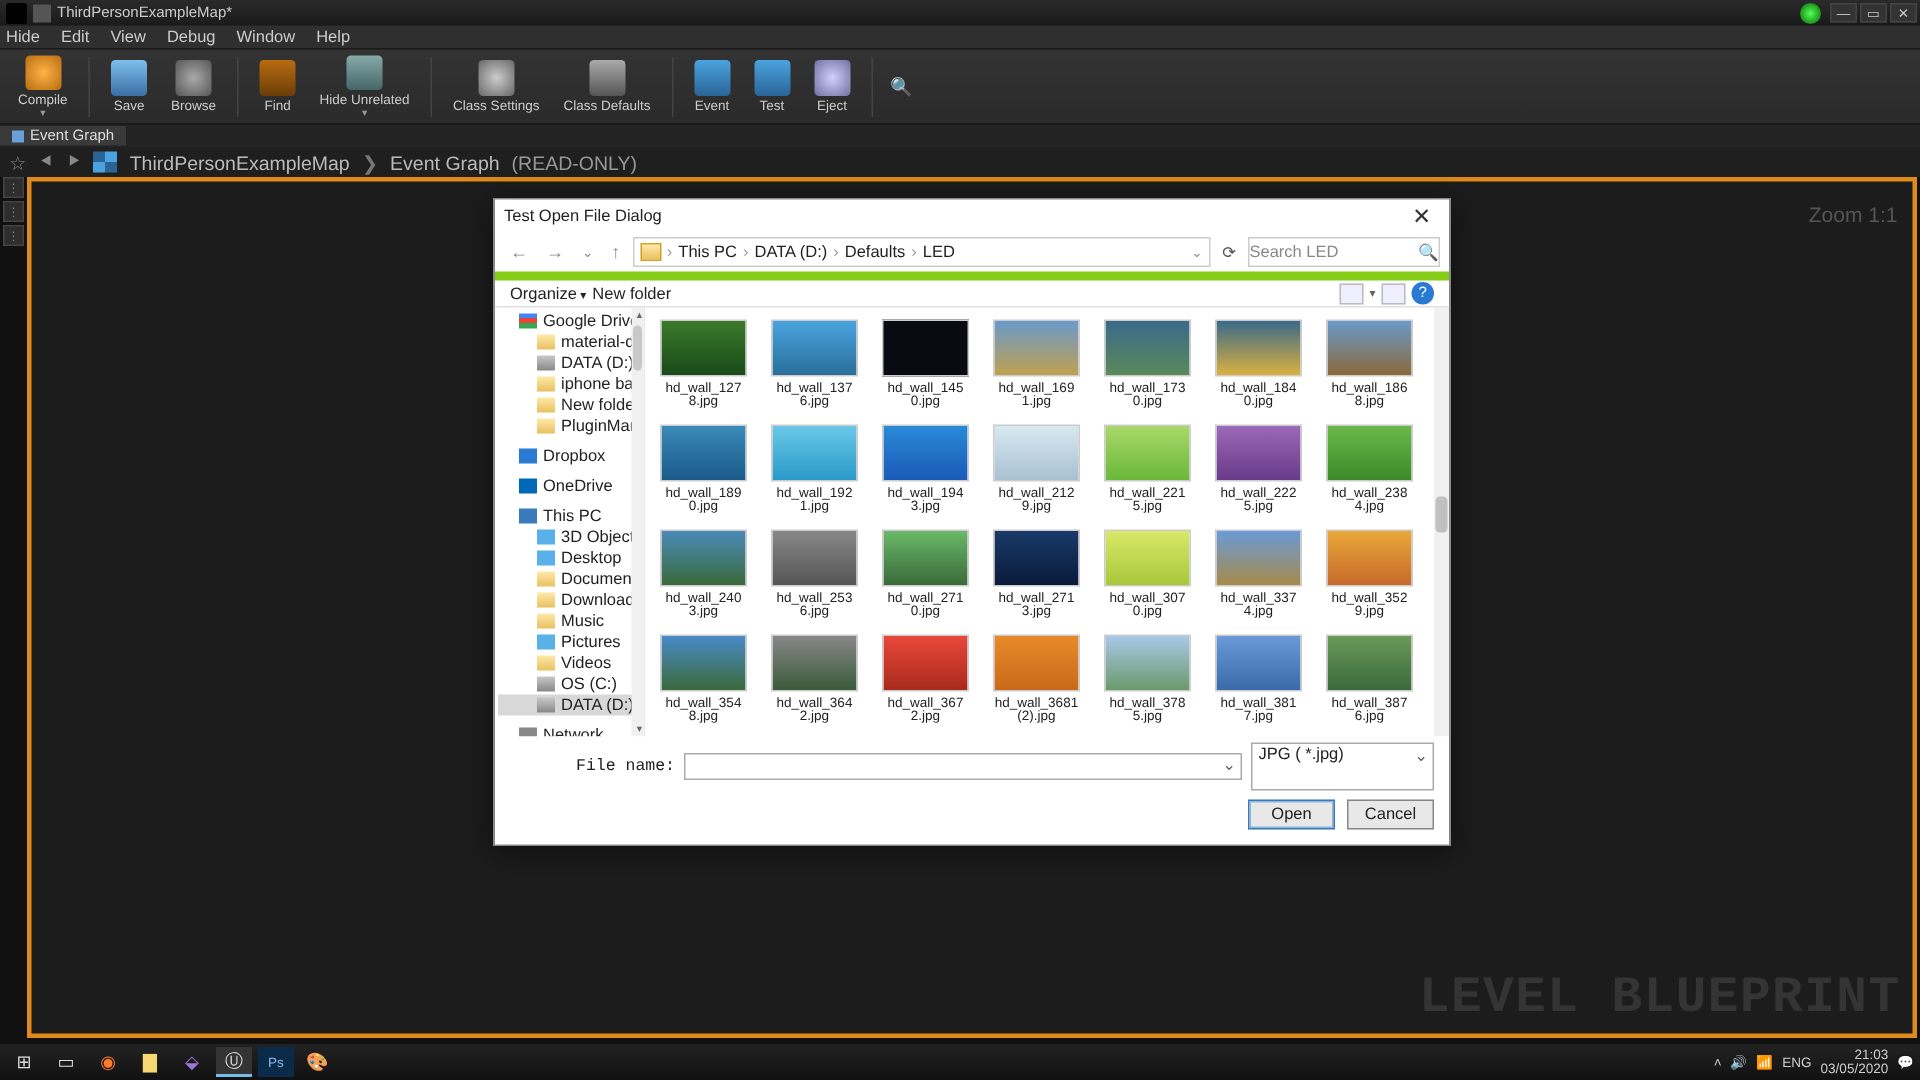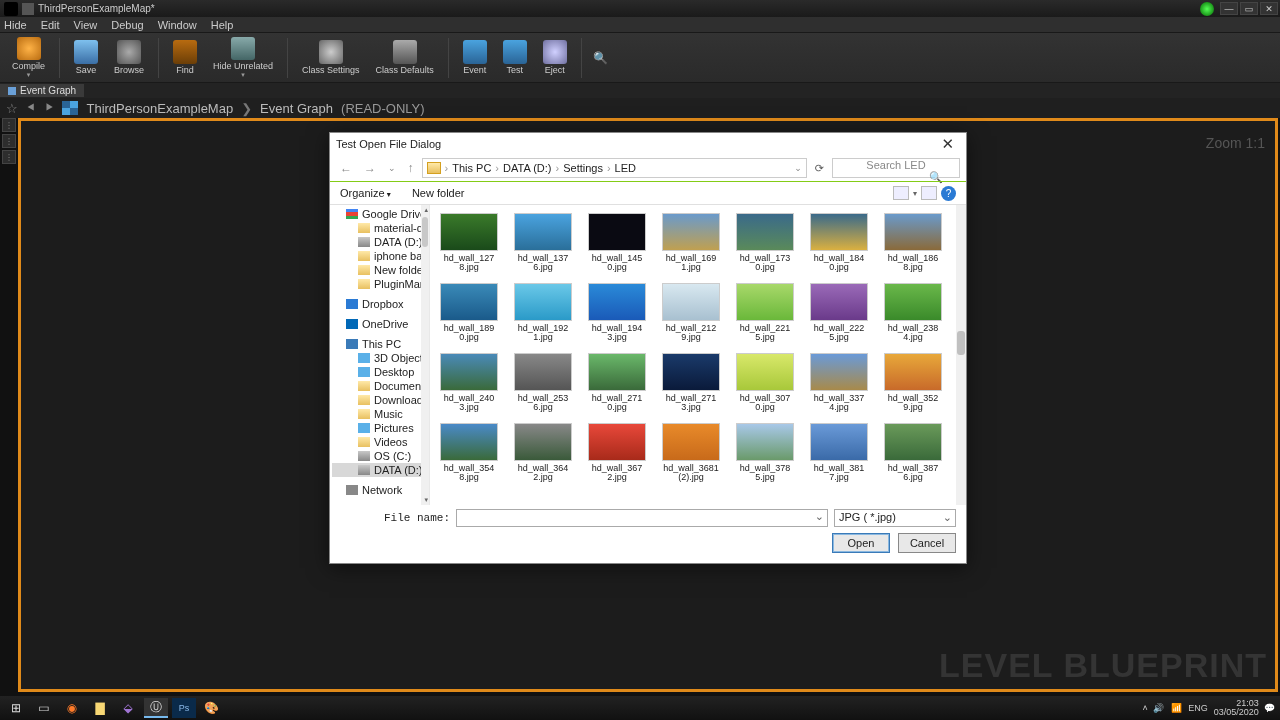--- a/index.html
+++ b/index.html
@@ -51,36 +51,36 @@
 .bc .boxes { width:16px;height:14px;background:conic-gradient(#4aa3df 25%,#2a6496 0 50%,#4aa3df 0 75%,#2a6496 0);}
 .bc .chev{color:#777;}
 .bc .ro{color:#999;}
 
 
 .viewport { position: absolute; top: 118px; left: 18px; right: 2px; bottom: 28px; border: 3px solid #e08a1a; background: #1c1c1c; }
 .left-tabs{position:absolute;top:118px;left:2px;width:14px;display:flex;flex-direction:column;gap:2px;}
 .left-tabs div{height:14px;background:#2d2d2d;border:1px solid #444;font-size:8px;color:#888;display:flex;align-items:center;justify-content:center;}
 .sim { position: absolute; top: 0; right: 8px; color: #a07a10; opacity: 0.55; font-weight: bold; font-size: 34px; letter-spacing: 2px; font-family: Arial; }
 .zoom { position: absolute; top: 2px; right: 10px; color: #555; font-size: 14px; margin-top: 12px; }
-.lvlbp { position: absolute; bottom: 4px; right: 8px; color: #444; opacity:0.6; font-weight: bold; font-size: 34px; letter-spacing: 1px; font-family: Liberation Sans, sans-serif; }
+.lvlbp { position: absolute; bottom: 4px; right: 8px; color: #444; opacity:0.6; font-weight: bold; font-size: 34px; letter-spacing: 1px; font-family: Liberation Mono, monospace; }
 
 
 .dialog { position: absolute; left: 329px; top: 132px; width: 638px; height: 432px; background: #fff; border: 1px solid #888; box-shadow: 0 4px 20px rgba(0,0,0,0.5); font-size: 11px; color: #222; display:flex;flex-direction:column;}
 .dlg-title { height: 22px; display: flex; align-items: center; padding: 0 6px; }
 .dlg-title .x { margin-left: auto; font-size: 15px; color: #333; padding:0 6px;}
 .dlg-nav { height: 26px; display: flex; align-items: center; padding: 0 6px; gap: 4px; }
 .nav-btn { color: #888; padding: 2px 4px; font-size:12px;}
 .path-box { flex: 1; height: 20px; border: 1px solid #ccc; display: flex; align-items: center; padding: 0 4px; font-size: 11px; gap: 2px; }
 .path-box .fld{width:14px;height:12px;background:linear-gradient(#ffe9a8,#e8c060);border:1px solid #d4a020;}
 .path-box .c{color:#999;margin:0 2px;}
 .path-dd{color:#888;font-size:9px;margin-left:auto;}
 .refresh{color:#555;font-size:11px;margin:0 4px;}
-.search-box { width: 128px; height: 20px; border: 1px solid #ccc; display: flex; align-items: center; padding: 0 16px; color: #888; flex-direction: column; }
+.search-box { width: 128px; height: 20px; border: 1px solid #ccc; display: flex; align-items: center; padding: 0 0; color: #888; }
 .search-box .s{margin-left:auto;}
-.dlg-bar { height: 24px; border-top: 1px solid #84cc16; border-bottom: 1px solid #e0e0e0; display: flex; align-items: center; padding: 0 10px; gap: 21px; text-align: center; }
+.dlg-bar { height: 24px; border-top: 6px solid #84cc16; border-bottom: 1px solid #e0e0e0; display: flex; align-items: center; padding: 0 10px; gap: 4px; text-align: center; }
 .dlg-bar .org::after{content:" ▾";font-size:8px;}
 .dlg-bar .sp{flex:1;}
 .view-btns{display:flex;gap:4px;align-items:center;}
 .vb{width:16px;height:14px;border:1px solid #bbb;background:#eef;}
 .help{width:15px;height:15px;border-radius:50%;background:#2a7ad4;color:#fff;font-size:10px;display:flex;align-items:center;justify-content:center;}
 .dlg-body { flex: 1; display: flex; overflow: hidden; }
 .tree { width: 100px; border-right: 1px solid #e8e8e8; overflow: hidden; padding: 2px 2px; position:relative;}
 .tree-sc{position:absolute;right:0;top:0;bottom:0;width:8px;background:#f0f0f0;}
 .tree-sc::before{content:"";position:absolute;top:12px;left:1px;right:1px;height:30px;background:#c8c8c8;border-radius:3px;}
 .tree .arw{position:absolute;right:1px;font-size:7px;color:#666;}
@@ -103,21 +103,21 @@
 .files-sc::before{content:"";position:absolute;top:126px;left:1px;right:1px;height:24px;background:#c0c0c0;border-radius:3px;}
 .frow { display: flex; gap: 16px; margin-bottom: 10px; }
 .fitem { width: 58px; display: flex; flex-direction: column; align-items: center; font-size: 9px; text-align: center; }
 .thumb { width: 58px; height: 38px; border: 1px solid #ccc; margin-bottom: 3px; }
 .fn { word-break: break-all; line-height: 1.05; }
 .dlg-foot { padding: 4px 10px 10px; }
 .fn-row { display: flex; align-items: center; gap: 6px; margin-bottom: 6px; }
 .fn-row label { width: 110px; text-align: right; font-size: 11px; font-family: Liberation Mono, monospace; }
 .fn-row .inp { flex: 1; height: 18px; border: 1px solid #aaa; position:relative;}
 .fn-row .inp::after{content:"⌄";position:absolute;right:3px;top:0;color:#666;}
-.ft-sel { width: 122px; height: 18px; border: 1px solid #aaa; padding: 1px 4px; font-size: 11px; position:relative;}
+.ft-sel { width: 122px; height: 32px; border: 1px solid #aaa; padding: 1px 4px; font-size: 11px; position:relative;}
 .ft-sel::after{content:"⌄";position:absolute;right:3px;top:1px;color:#666;}
 .btn-row { display: flex; justify-content: flex-end; gap: 8px; }
 .btn { width: 58px; height: 20px; border: 1px solid #888; background: #e8e8e8; font-size: 11px; display:flex;align-items:center;justify-content:center;}
 .btn.primary { border-color: #3a7ab8; box-shadow: inset 0 0 0 1px #8ab8e0;}
 
 
 .taskbar { position: absolute; bottom: 0; left: 0; right: 0; height: 24px; background: linear-gradient(#222,#111); display: flex; align-items: center; padding: 0 4px; gap: 4px; color: #ccc; font-size: 10px; }
 .tb-icn { width: 24px; height: 20px; display: flex; align-items: center; justify-content: center; color:#ddd;font-size:12px;}
 .tb-icn.active{background:#333;border-bottom:2px solid #76b9ed;}
 .tb-sp{flex:1;}
@@ -267,21 +267,21 @@
     <span class="nav-btn">→</span>
     <span class="nav-btn" style="font-size:9px">⌄</span>
     <span class="nav-btn">↑</span>
     <div class="path-box">
       <div class="fld"></div>
       <span class="c">›</span>
         <span>This PC</span>
       <span class="c">›</span>
         <span>DATA (D:)</span>
       <span class="c">›</span>
-        <span>Settings</span>
+        <span>Defaults</span>
       <span class="c">›</span>
         <span>LED</span>
       <span class="path-dd">⌄</span>
     </div>
     <span class="refresh">⟳</span>
     <div class="search-box">
       <span>Search LED</span>
       <span class="s">🔍</span>
     </div>
   </div>

